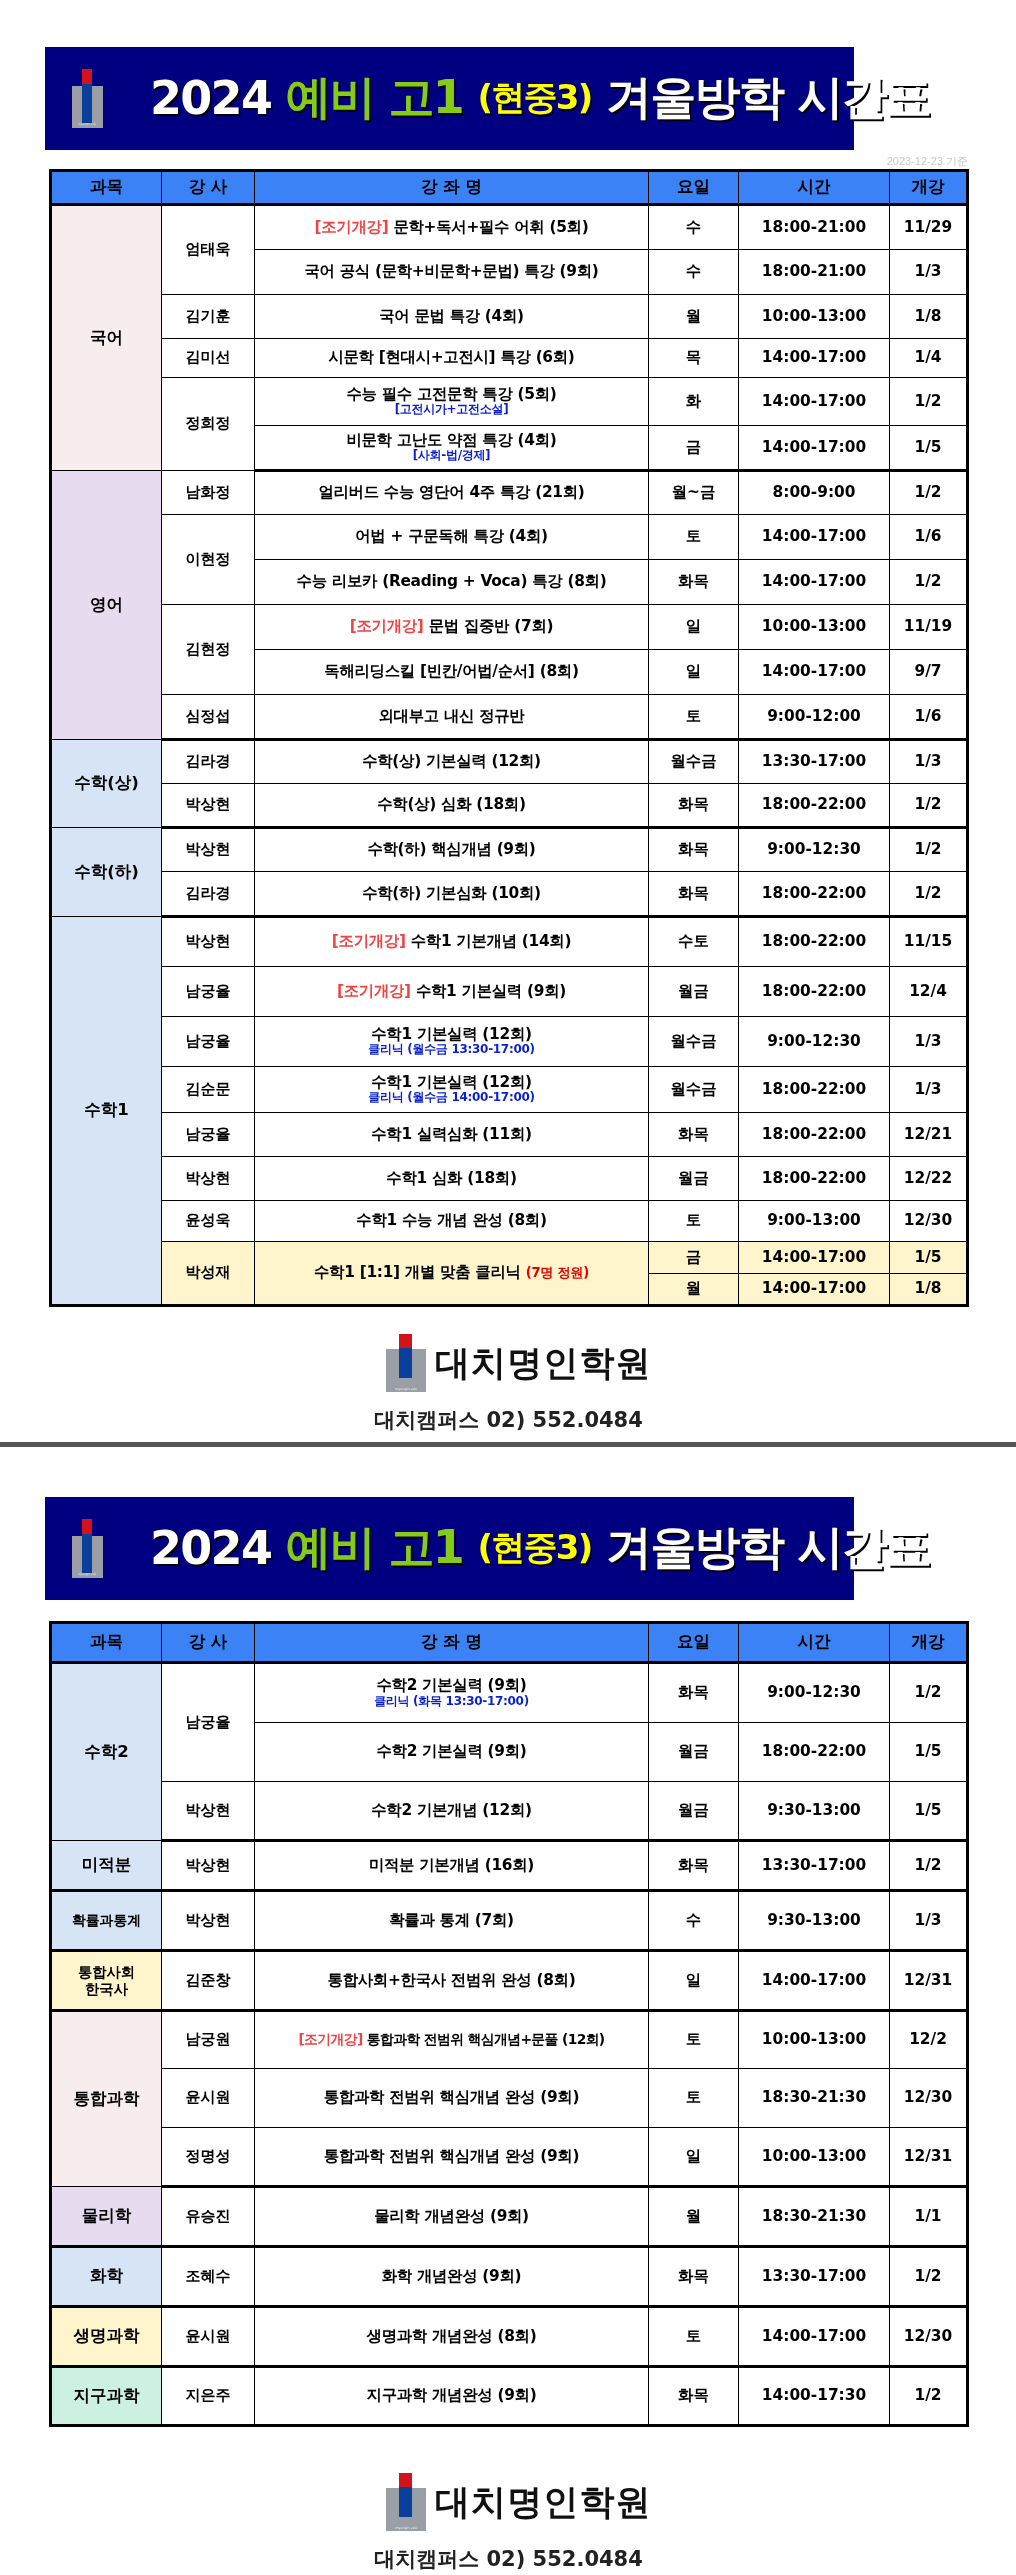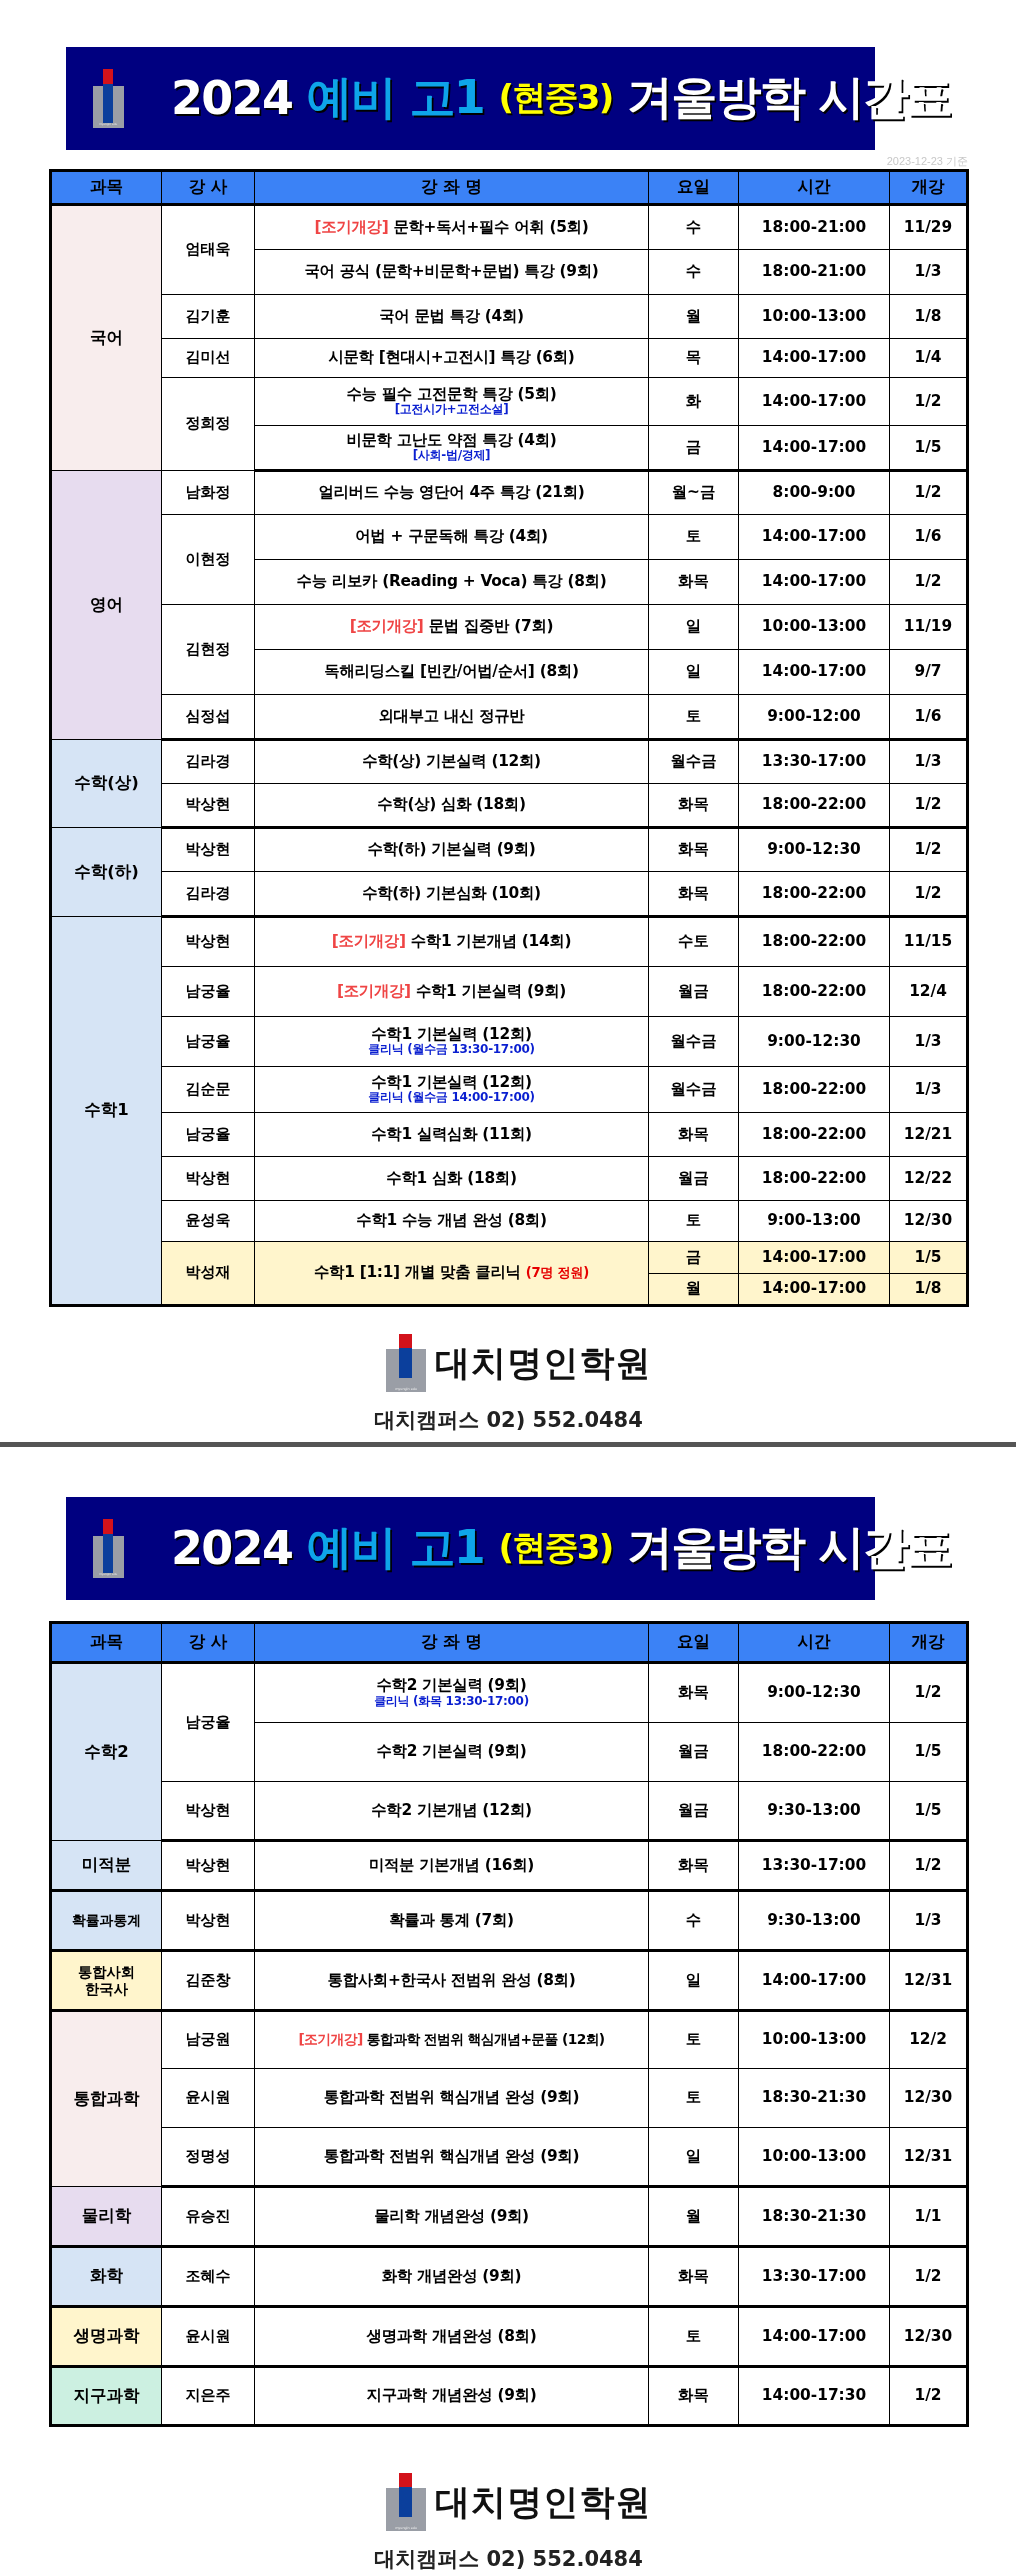--- a/index.html
+++ b/index.html
@@ -1,29 +1,29 @@
 <!DOCTYPE html>
 <html style="font-size:8.8px"><head>
 <meta charset="utf-8">
 <style>
   html, body { margin:0; padding:0; background:#ffffff; }
   body { width:1017px; height:2576px; position:relative; overflow:hidden;
          font-family:"DejaVu Sans", "Liberation Sans", sans-serif; color:#000; }
-  .banner { position:absolute; left:66px; width:809px; height:103px; background:#000080;
+  .banner { position:absolute; left:45px; width:809px; height:103px; background:#000080;
             display:flex; align-items:center; }
   .banner .logo { position:absolute; left:26.5px; top:22px; width:31px; height:59px; }
   .logo-box { position:absolute; left:0; bottom:0; width:31px; height:42px; background:#9a9ea6; }
   .logo-red { position:absolute; left:10.5px; top:0; width:10px; height:15.4px; background:#d3121b; }
   .logo-blue { position:absolute; left:10.5px; top:15.4px; width:10px; height:39px; background:#0b3f9c; }
   .logo-cap { position:absolute; left:1.1px; bottom:1.7px; width:29px; text-align:center; font-size:2.8px; color:#e8e8e8; }
   .banner .title { position:absolute; left:105px; top:12px; height:77px; display:flex; align-items:center;
                    font-family:"DejaVu Sans", sans-serif; font-weight:bold; font-size:46px; letter-spacing:-1.7px;
                    white-space:nowrap; text-shadow:1.7px 1.7px 0 #000; }
   .t-white { color:#ffffff; }
-  .t-yellow { color:#0ea5e9; }
+  .t-yellow { color:#84cc16; }
   .t-yellow-small { color:#ffff00; font-size:34px; }
   .asof { position:absolute; right:49px; font-size:11px; color:#c8c8c8; font-family:"Liberation Sans", sans-serif; }
 
   table.tt { position:absolute; left:49px; width:918px; border-collapse:collapse; table-layout:fixed;
              border:3.3px solid #000; }
   table.tt td, table.tt th { border:1.1px solid #000; text-align:center; vertical-align:middle; padding:0;
              font-family:"DejaVu Sans", sans-serif; font-weight:bold; font-size:15px; line-height:1.15; }
   table.tt th { background:#3b82f6; font-size:16.5px; height:31px; border-bottom:3.3px solid #000; }
   table.tt td.sub { font-weight:bold; font-size:16.5px; }
   table.tt td.course { font-size:15.4px; font-weight:bold; letter-spacing:-0.3px; }
@@ -181,21 +181,21 @@
     <td>박상현</td>
     <td class="course">수학(상) 심화 (18회)</td>
     <td class="day">화목</td>
     <td class="time">18:00-22:00</td>
     <td class="start">1/2</td>
   </tr>
 
   <tr style="height:44px">
     <td rowspan="2" class="sub bg-blue">수학(하)</td>
     <td>박상현</td>
-    <td class="course">수학(하) 기본실력 (9회)</td>
+    <td class="course">수학(하) 핵심개념 (9회)</td>
     <td class="day">화목</td>
     <td class="time">9:00-12:30</td>
     <td class="start">1/2</td>
   </tr>
   <tr class="grp-end" style="height:45px">
     <td>김라경</td>
     <td class="course">수학(하) 기본심화 (10회)</td>
     <td class="day">화목</td>
     <td class="time">18:00-22:00</td>
     <td class="start">1/2</td>

